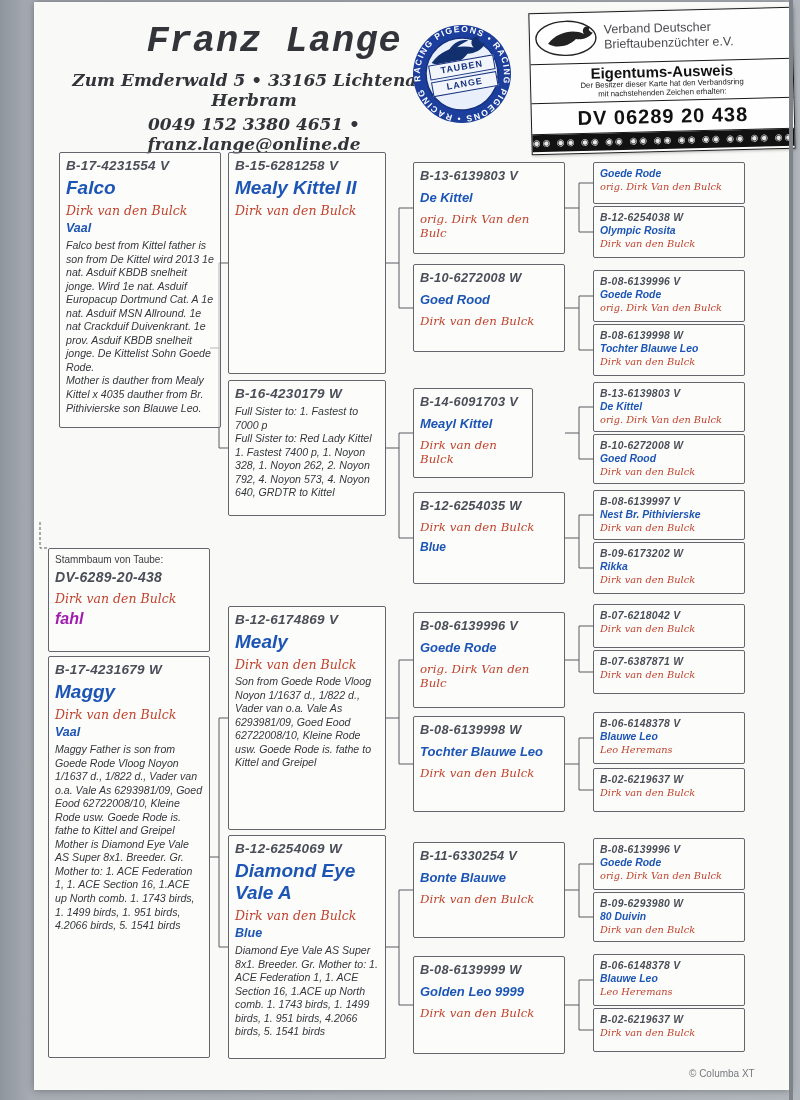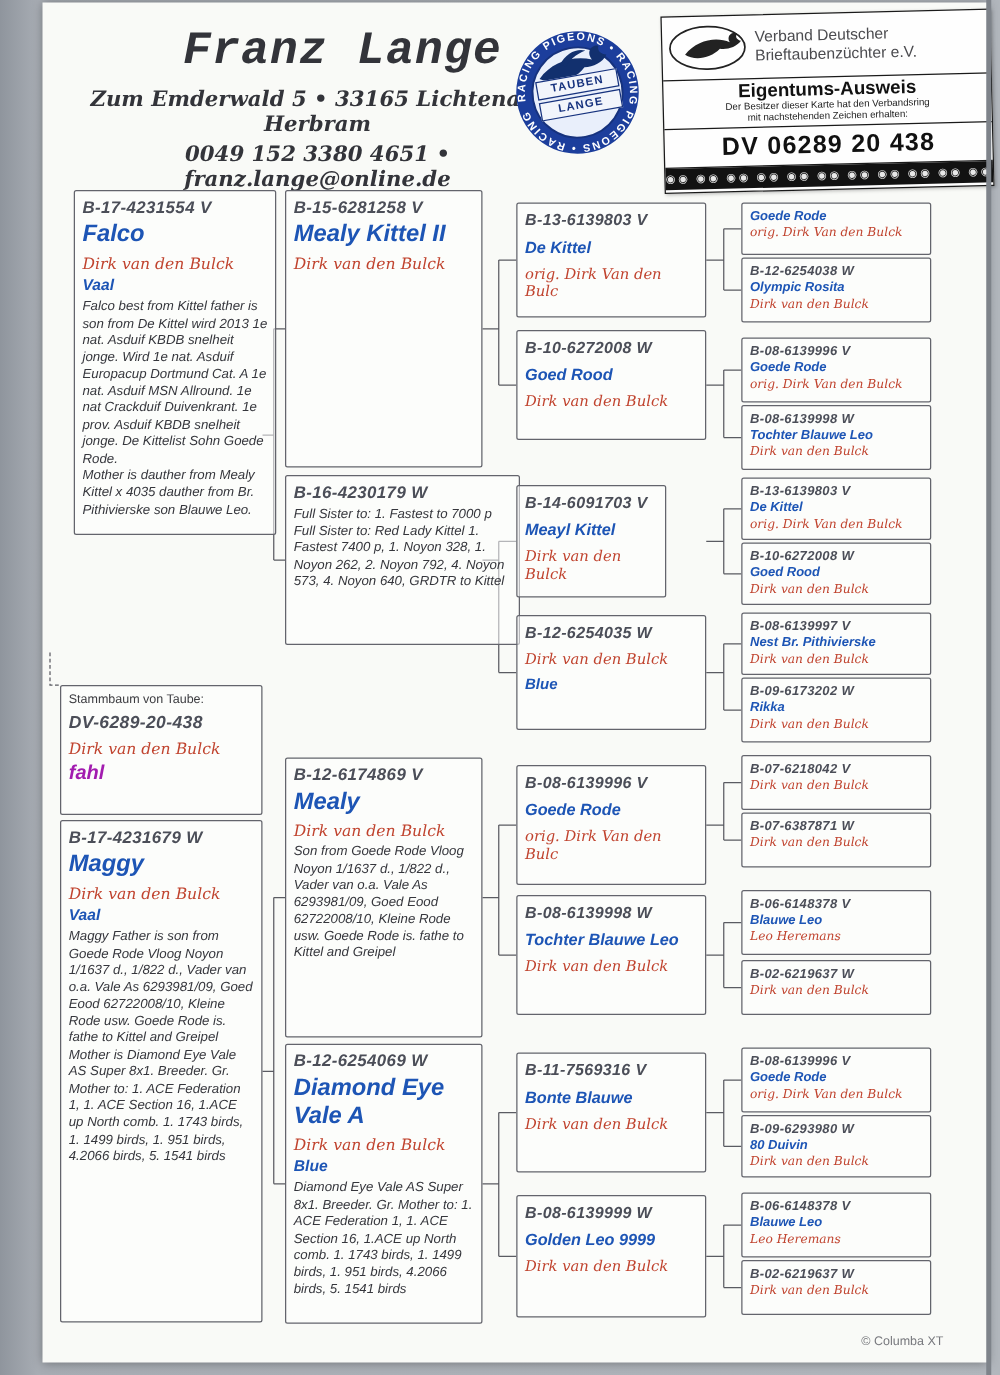--- a/index.html
+++ b/index.html
@@ -164,21 +164,21 @@
 Mother is Diamond Eye Vale AS Super 8x1. Breeder. Gr. Mother to: 1. ACE Federation 1, 1. ACE Section 16, 1.ACE up North comb. 1. 1743 birds, 1. 1499 birds, 1. 951 birds, 4.2066 birds, 5. 1541 birds</div>
   </div>
 
   <div class="box g2" style="left:194px;top:150px;width:158px;height:222px">
     <div class="ring opt">B-15-6281258 V</div>
     <div class="pname opt">Mealy Kittel II</div>
     <div class="breeder opt">Dirk van den Bulck</div>
 
   </div>
 
-  <div class="box g2" style="left:194px;top:378px;width:188px;height:136px">
+  <div class="box g2" style="left:194px;top:378px;width:158px;height:136px">
     <div class="ring opt">B-16-4230179 W</div>
 
     <div class="notes">Full Sister to: 1. Fastest to 7000 p
 Full Sister to: Red Lady Kittel  1. Fastest 7400 p, 1. Noyon 328, 1. Noyon 262, 2. Noyon 792, 4. Noyon 573, 4. Noyon 640, GRDTR to Kittel</div>
   </div>
 
   <div class="box g2" style="left:194px;top:604px;width:158px;height:224px">
     <div class="ring opt">B-12-6174869 V</div>
     <div class="pname opt">Mealy</div>
     <div class="breeder opt">Dirk van den Bulck</div>
@@ -224,21 +224,21 @@
     <div class="breeder opt">orig. Dirk Van den  Bulc</div>
 
   </div>
   <div class="box g3" style="left:379px;top:714px;width:152px;height:96px">
     <div class="ring opt">B-08-6139998 W</div>
     <div class="pname opt">Tochter Blauwe Leo</div>
     <div class="breeder opt">Dirk van den Bulck</div>
 
   </div>
   <div class="box g3" style="left:379px;top:840px;width:152px;height:96px">
-    <div class="ring opt">B-11-7569316 V</div>
+    <div class="ring opt">B-11-6330254 V</div>
     <div class="pname opt">Bonte Blauwe</div>
     <div class="breeder opt">Dirk van den Bulck</div>
 
   </div>
   <div class="box g3" style="left:379px;top:954px;width:152px;height:98px">
     <div class="ring opt">B-08-6139999 W</div>
     <div class="pname opt">Golden Leo 9999</div>
     <div class="breeder opt">Dirk van den Bulck</div>
 
   </div>

